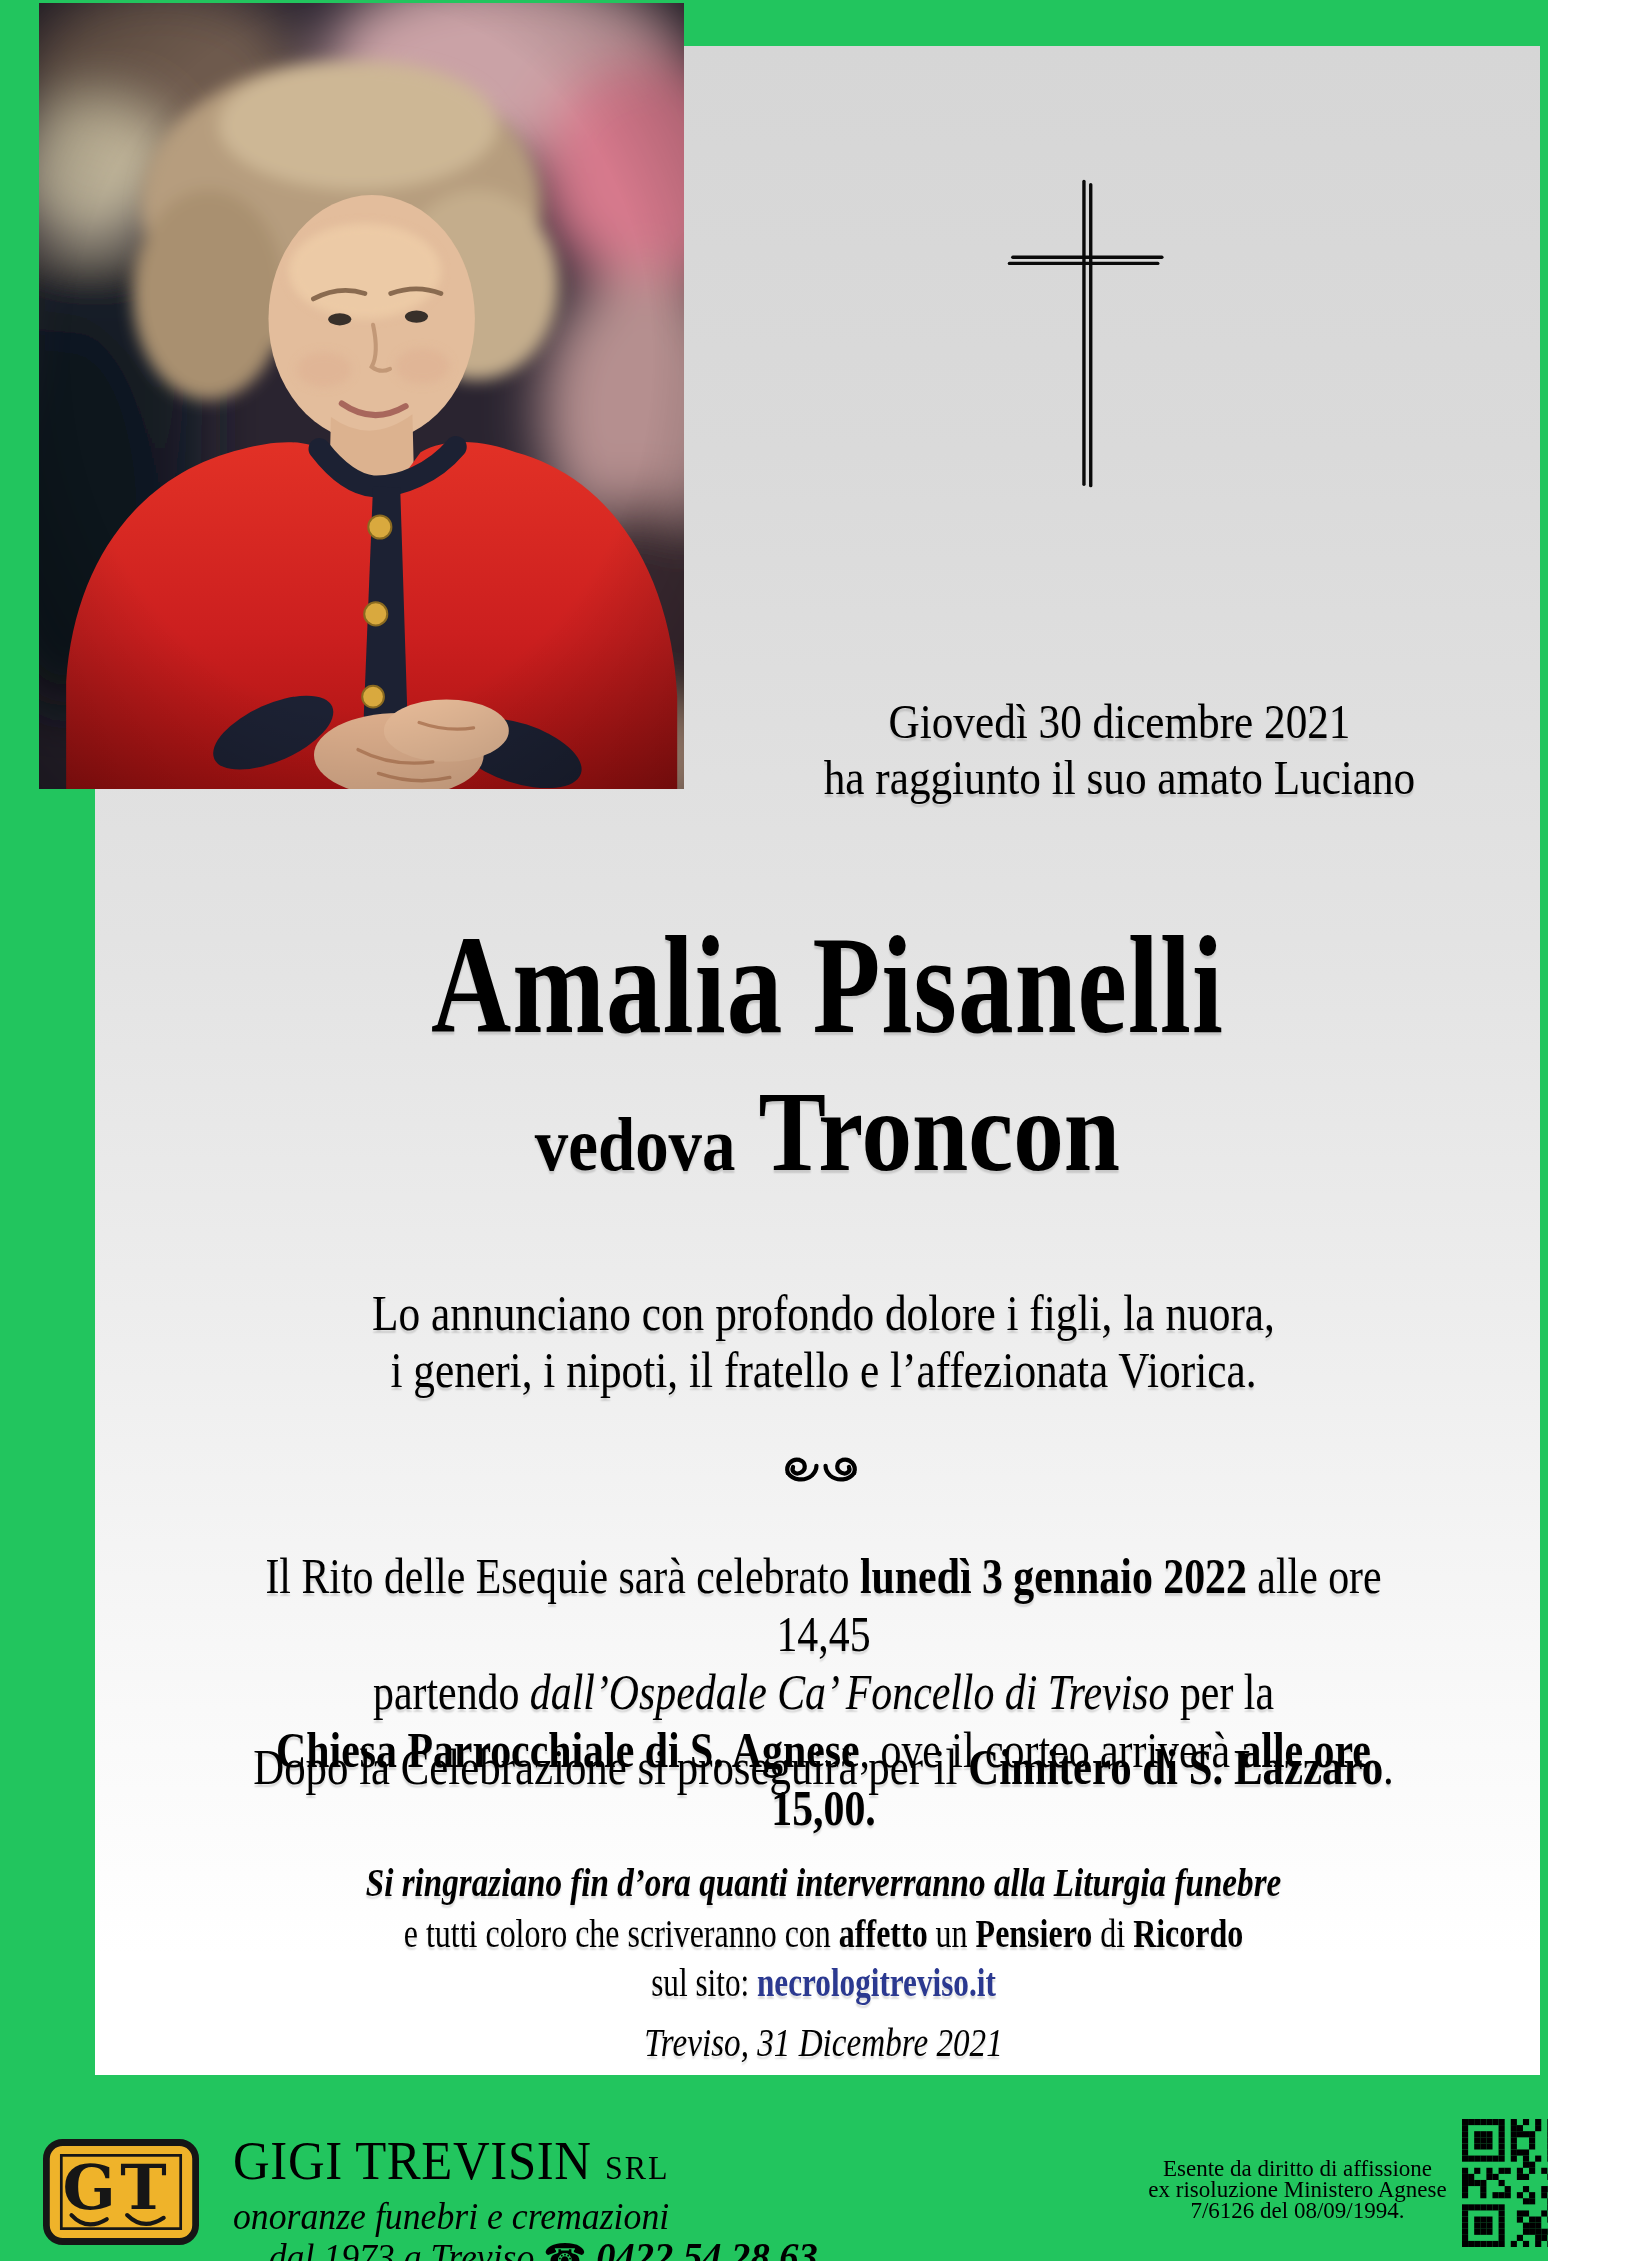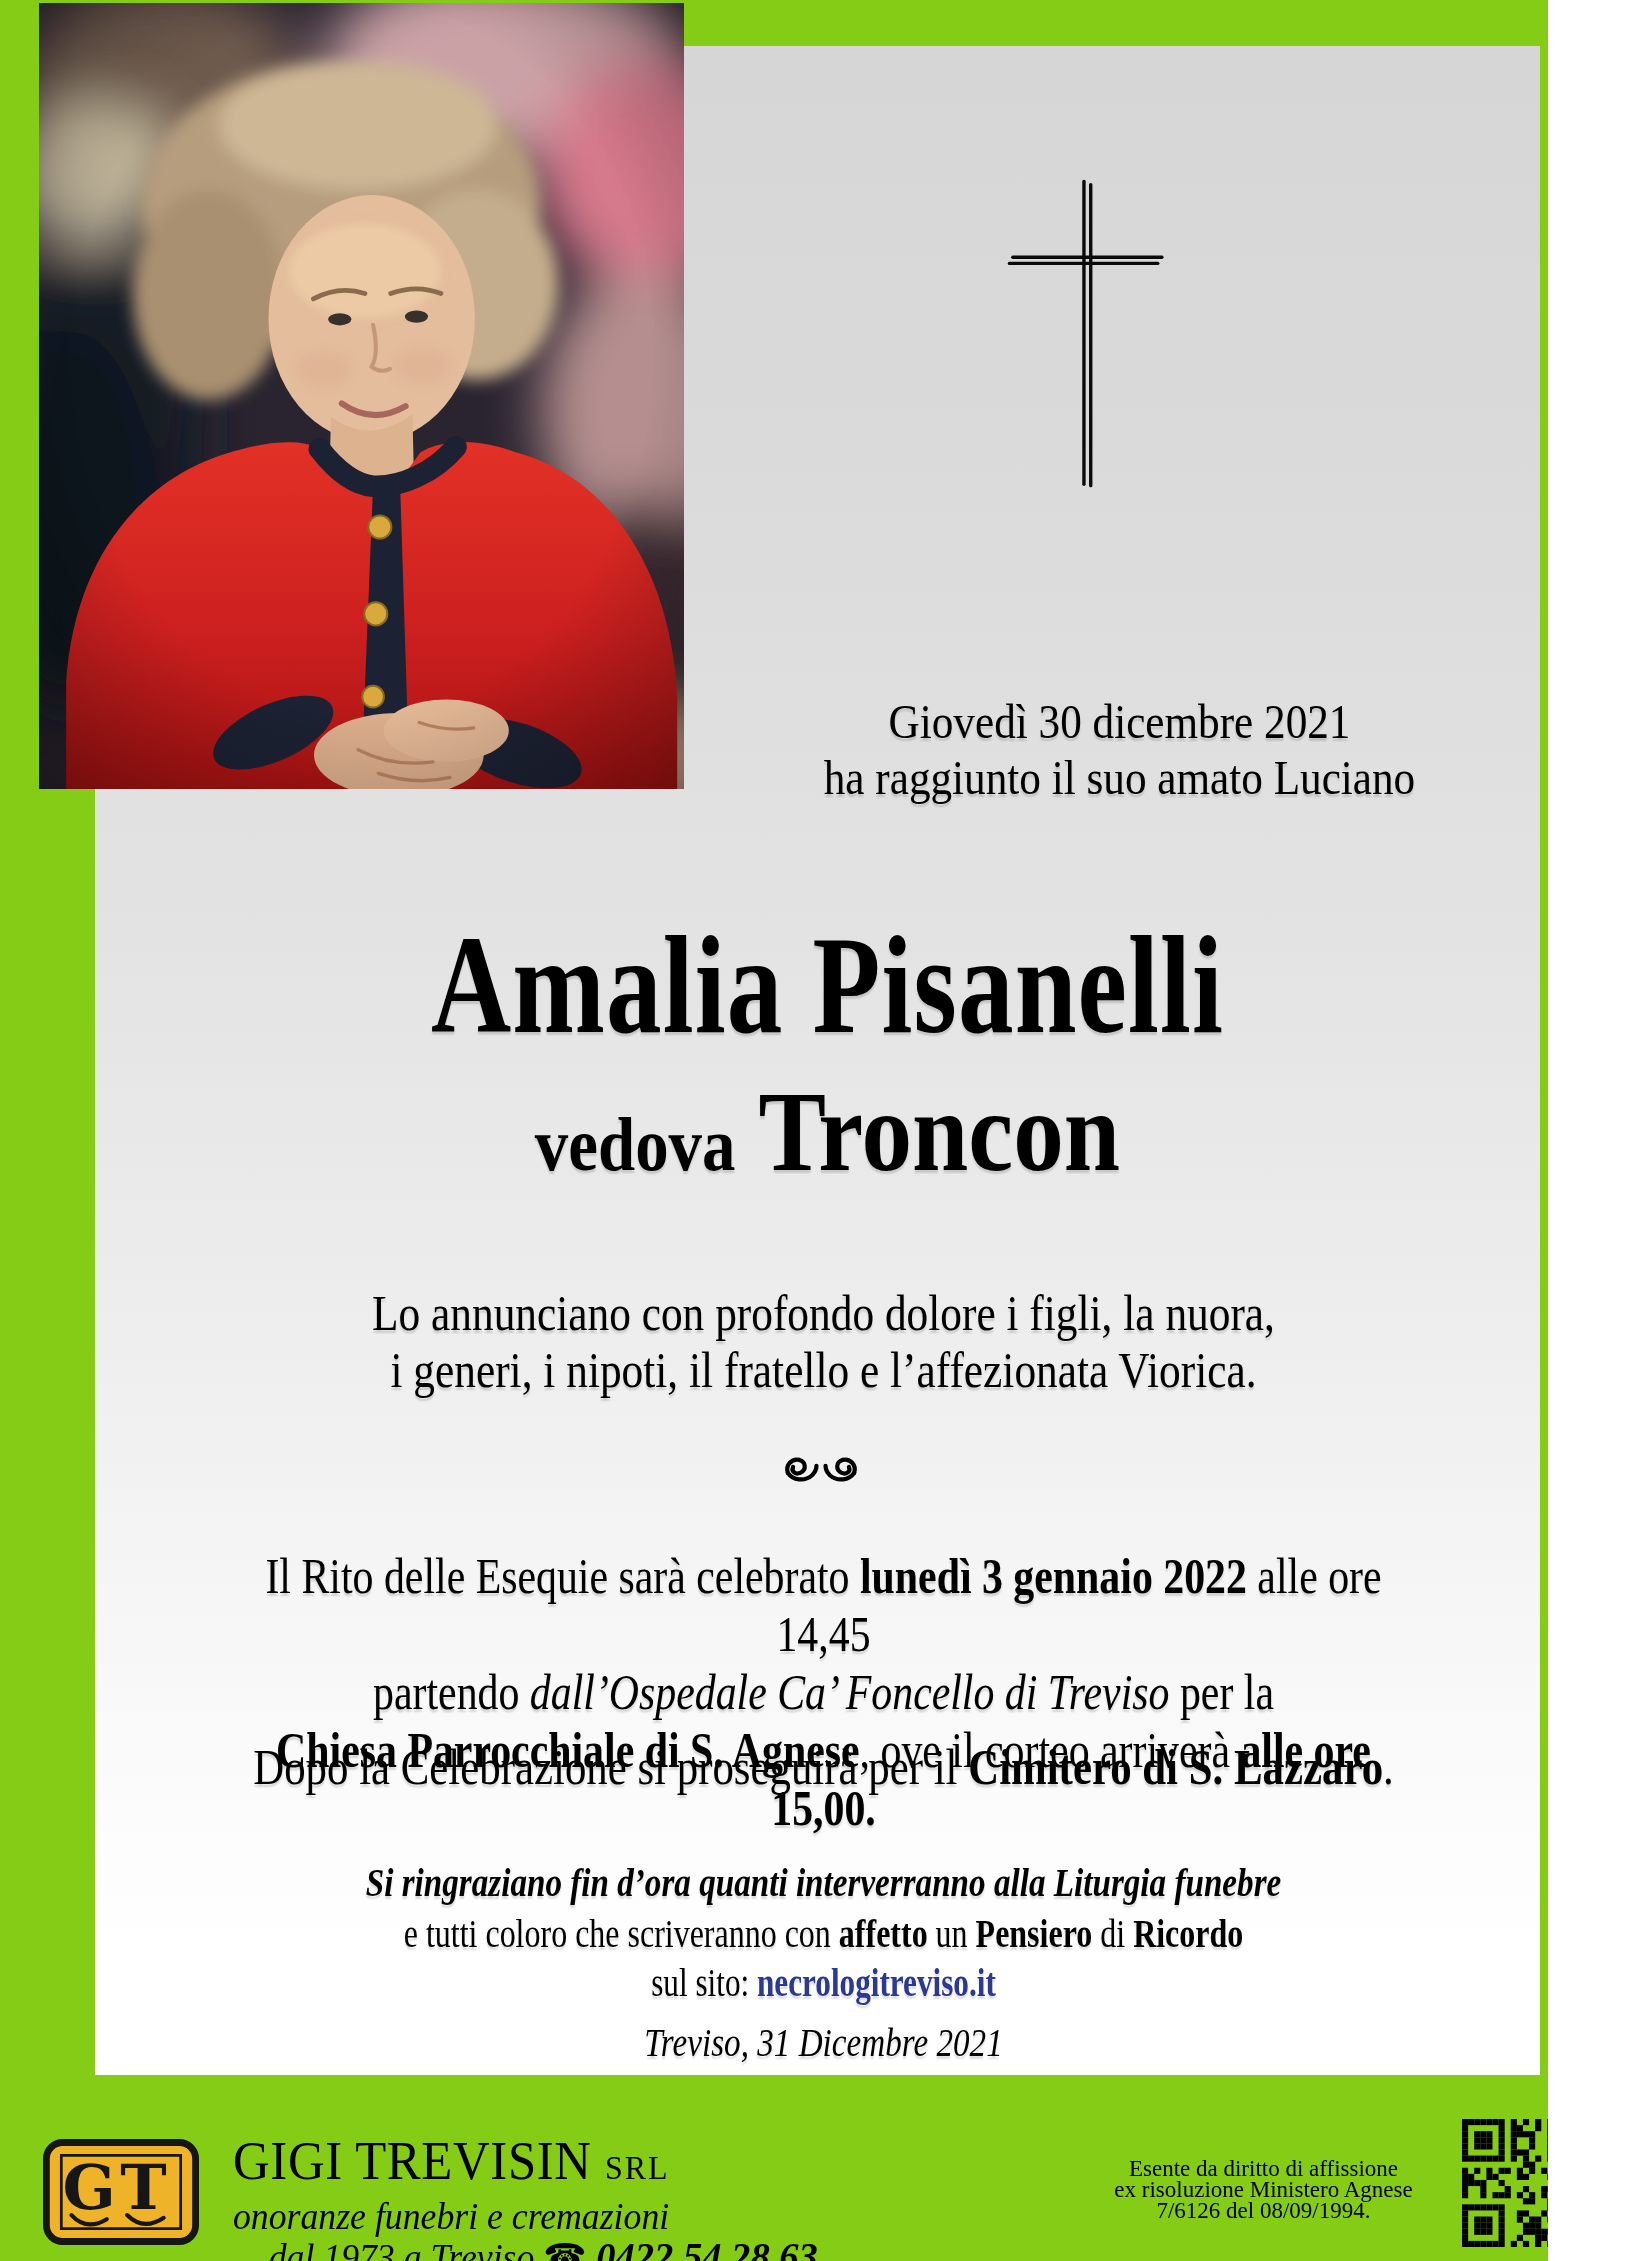--- a/index.html
+++ b/index.html
@@ -1,17 +1,17 @@
 <!DOCTYPE html>
 <html lang="it" style="font-size:11px"><head>
 <meta charset="utf-8">
 <style>
   html,body{margin:0;padding:0;background:#fff;}
   #page{
-    position:relative;width:1548px;height:2261px;background:#84cc16;overflow:hidden;
+    position:relative;width:1548px;height:2261px;background:#22c55e;overflow:hidden;
     font-family:"Liberation Serif","DejaVu Serif",serif;color:#000;
   }
   .abs{position:absolute;}
   #gray-panel{
     left:95px;top:46px;width:1445px;height:2029px;
     background:linear-gradient(180deg,#d6d6d6 0%,#dadada 20%,#e3e3e3 44%,#eeeeee 64%,#f9f9f9 82%,#ffffff 94%);
   }
   
   #portrait{left:39px;top:3.4px;width:645px;height:786px;}
   #portrait svg{display:block;width:100%;height:100%;}
@@ -37,21 +37,21 @@
   .b{font-weight:bold;} .i{font-style:italic;}
   
   #logo{left:43px;top:2139px;width:156px;height:106px;}
   #company-block{left:233px;top:2132px;width:665px;transform-origin:0 0;transform:scaleX(.94);}
   #company-name{font-size:54px;line-height:58px;letter-spacing:0.7px;white-space:nowrap;}
   #company-name .suffix{font-size:34px;letter-spacing:2px;}
   #company-tagline{font-size:38px;line-height:39px;font-style:italic;}
   #company-since{font-size:38px;line-height:41px;font-style:italic;white-space:nowrap;}
   #company-since .phone{font-weight:bold;font-size:41px;}
   #company-since .phone-ico{font-style:normal;font-size:37px;}
-  #notice-block{left:1060px;top:2158px;width:407px;text-align:center;font-size:23px;line-height:21px;}
+  #notice-block{left:1094px;top:2158px;width:407px;text-align:center;font-size:23px;line-height:21px;}
   #qr{left:1462px;top:2119px;width:128px;height:128px;}
   #qr svg{display:block;width:100%;height:100%;}
   #qr rect{fill:#000;}
 </style>
 </head>
 <body>
 
 <div id="page">
 
   <div id="gray-panel" class="abs"></div>

